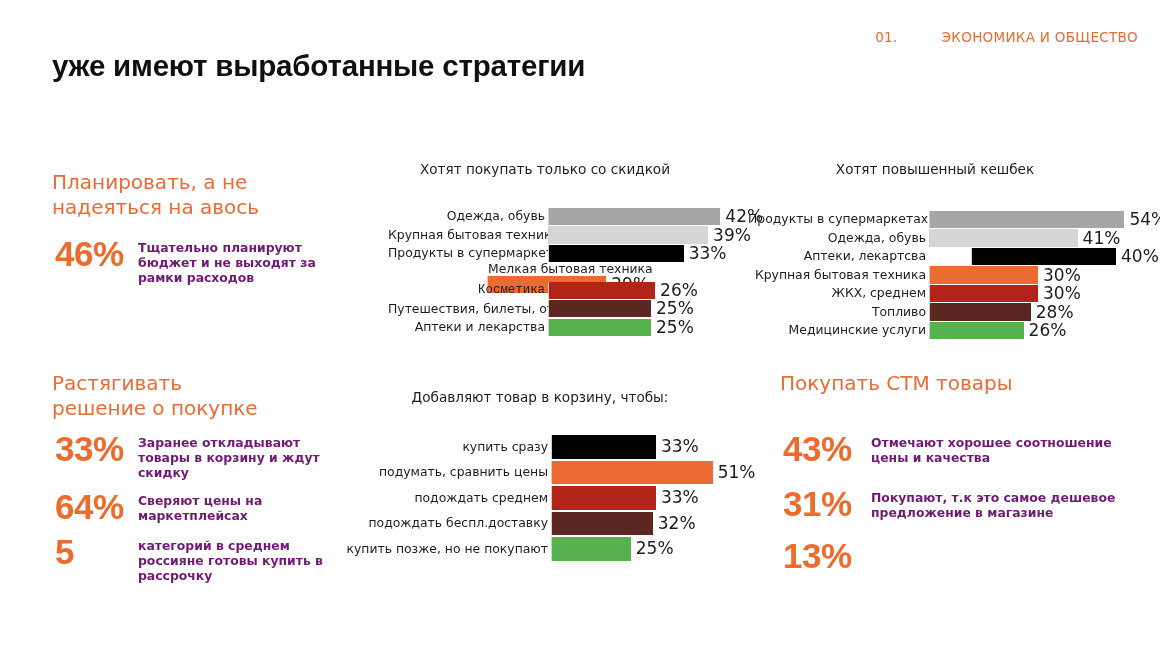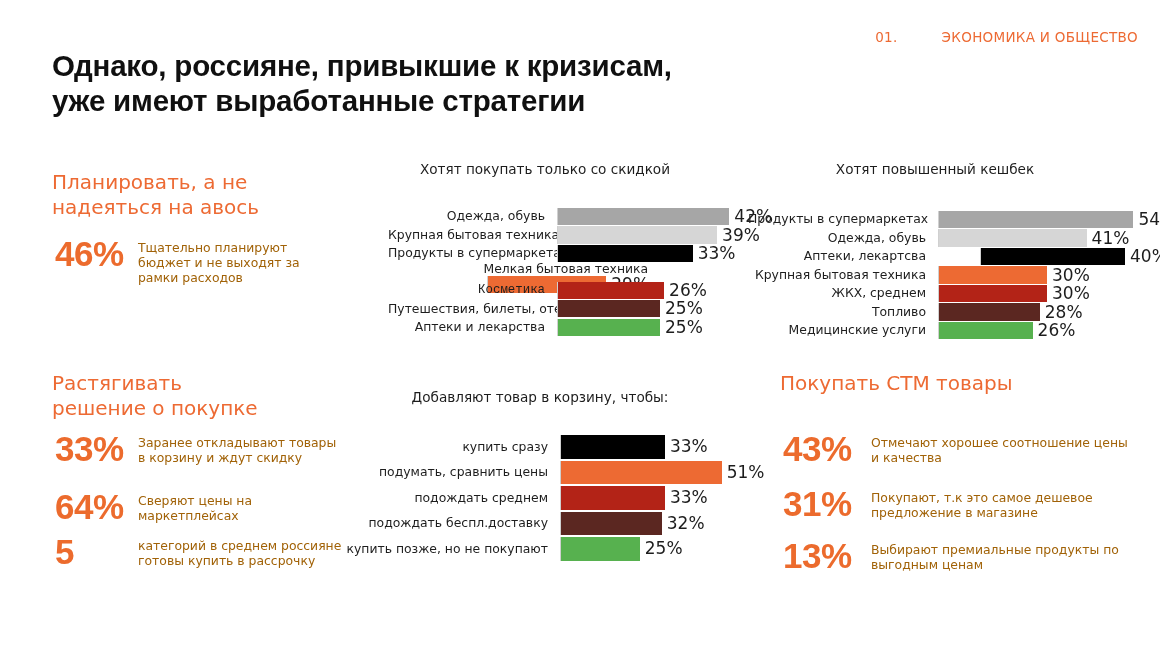--- a/index.html
+++ b/index.html
@@ -66,22 +66,23 @@
     font-family: "Liberation Sans", sans-serif;
     font-weight: bold;
     font-size: 35px;
     line-height: 34px;
     letter-spacing: -0.5px;
     flex: 0 0 auto;
   }
   .stat .desc {
     font-size: 12.4px;
     line-height: 15.2px;
-    color: #a16207;
+    color: #701a75;
     padding-top: 3px;
+    font-weight: bold;
   }
 
   
   .chart { position: absolute; }
   .chart-title {
     position: absolute;
     font-size: 13.6px;
     color: #1d1d1d;
     white-space: nowrap;
     text-align: center;
@@ -90,21 +91,21 @@
   .row {
     display: flex;
     align-items: center;
     position: relative;
   }
   .row .cat {
     text-align: right;
     font-size: 12.4px;
     color: #1d1d1d;
     white-space: nowrap;
-    padding-right: 12px;
+    padding-right: 3px;
     flex: 0 0 auto;
     line-height: 1;
   }
   .barwrap {
     flex: 1 1 auto;
     display: flex;
     align-items: center;
     border-left: 1px solid #d0d0d0;
     height: 100%;
     box-sizing: border-box;
@@ -120,21 +121,20 @@
 </style>
 </head>
 <body>
 
 <div class="eyebrow">
   <span class="num">01.</span>
   <span>ЭКОНОМИКА И ОБЩЕСТВО</span>
 </div>
 
 <div class="title">
-  <span class="l1">Однако, россияне, привыкшие к кризисам,</span>
   <span class="l2">уже имеют выработанные стратегии</span>
 </div>
 
 <div class="sec-head" style="left:52px; top:170px; width:300px;">
   <div>Планировать, а не</div>
   <div>надеяться на авось</div>
 </div>
 
 <div class="stat" style="left:55px; top:237px; width:300px;">
   <div class="big" style="width:83px;">46%</div>
@@ -317,14 +317,13 @@
 <div class="stat" style="left:783px; top:432px; width:360px;">
   <div class="big" style="width:88px;">43%</div>
   <div class="desc" style="width:265px;">Отмечают хорошее соотношение цены и качества</div>
 </div>
 <div class="stat" style="left:783px; top:487px; width:360px;">
   <div class="big" style="width:88px;">31%</div>
   <div class="desc" style="width:265px;">Покупают, т.к это самое дешевое предложение в магазине</div>
 </div>
 <div class="stat" style="left:783px; top:539px; width:360px;">
   <div class="big" style="width:88px;">13%</div>
-  <div class="desc" style="width:265px;">Выбирают премиальные продукты по выгодным ценам</div>
 </div>
 
 </body></html>

